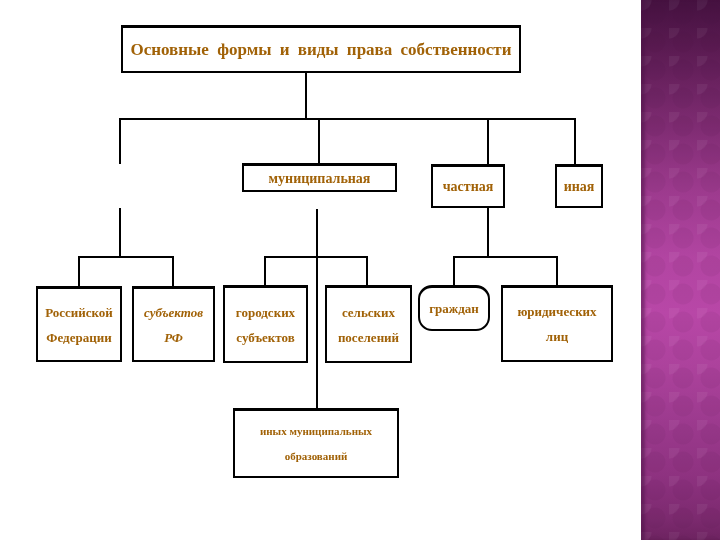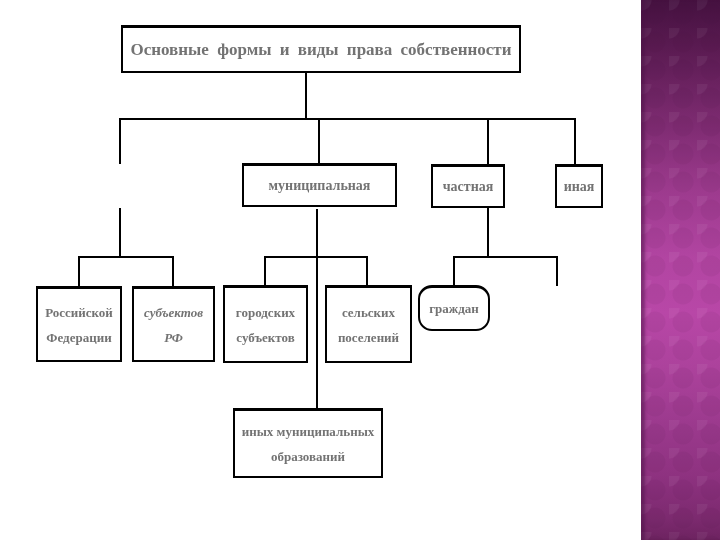--- a/index.html
+++ b/index.html
@@ -17,37 +17,37 @@
   .node {
     position: absolute;
     background: #ffffff;
     border: 2px solid #000;
     border-top-width: 3px;
     display: flex;
     align-items: center;
     justify-content: center;
     text-align: center;
     font-weight: bold;
-    color: #737373;
+    color: #a16207;
     white-space: pre-line;
     line-height: 25px;
   }
 
   .n-root            { left:121px; top:25px;  width:400px; height:48px; font-size:17px; word-spacing:4px; line-height:20px; }
   .n-state           { left:48px;  top:164px; width:145px; height:45px; font-size:14px; }
-  .n-municipal       { left:242px; top:163px; width:155px; height:44px; font-size:14px; }
+  .n-municipal       { left:242px; top:163px; width:155px; height:29px; font-size:14px; }
   .n-private         { left:431px; top:164px; width:74px;  height:44px; font-size:14px; }
   .n-other           { left:555px; top:164px; width:48px;  height:44px; font-size:14px; }
   .n-rf              { left:36px;  top:286px; width:86px;  height:76px; font-size:13px; }
   .n-subjects        { left:132px; top:286px; width:83px;  height:76px; font-size:13px;font-style:italic; }
   .n-urban           { left:223px; top:285px; width:85px;  height:78px; font-size:13px; }
   .n-rural           { left:325px; top:285px; width:87px;  height:78px; font-size:13px; }
   .n-citizens        { left:418px; top:285px; width:72px;  height:46px; font-size:13px;border-radius:14px; }
   .n-legal           { left:501px; top:285px; width:112px; height:77px; font-size:13px; }
-  .n-other-municipal { left:233px; top:408px; width:150px; height:70px; font-size:13px; }
+  .n-other-municipal { left:233px; top:408px; width:166px; height:70px; font-size:11px; }
 
   
   .ln { position: absolute; background: #000; }
 
   .ln-v-root   { left:305px; top:73px;  width:2px;   height:45px; }
   .ln-h-l1     { left:119px; top:118px; width:457px; height:2px;  }
   .ln-d-state  { left:119px; top:118px; width:2px;   height:46px; }
   .ln-d-mun    { left:318px; top:118px; width:2px;   height:45px; }
   .ln-d-priv   { left:487px; top:118px; width:2px;   height:46px; }
   .ln-d-other  { left:574px; top:118px; width:2px;   height:46px; }
@@ -117,17 +117,19 @@
 
   <div class="node n-rf">Российской
 Федерации</div>
   <div class="node n-subjects">субъектов
 РФ</div>
   <div class="node n-urban">городских
 субъектов</div>
   <div class="node n-rural">сельских
 поселений</div>
   <div class="node n-citizens">граждан</div>
+  <div class="node n-legal">юридических
+лиц</div>
   <div class="node n-other-municipal">иных муниципальных
 образований</div>
 
   <div class="accent-band"></div>
 </div>
 
 </body></html>

